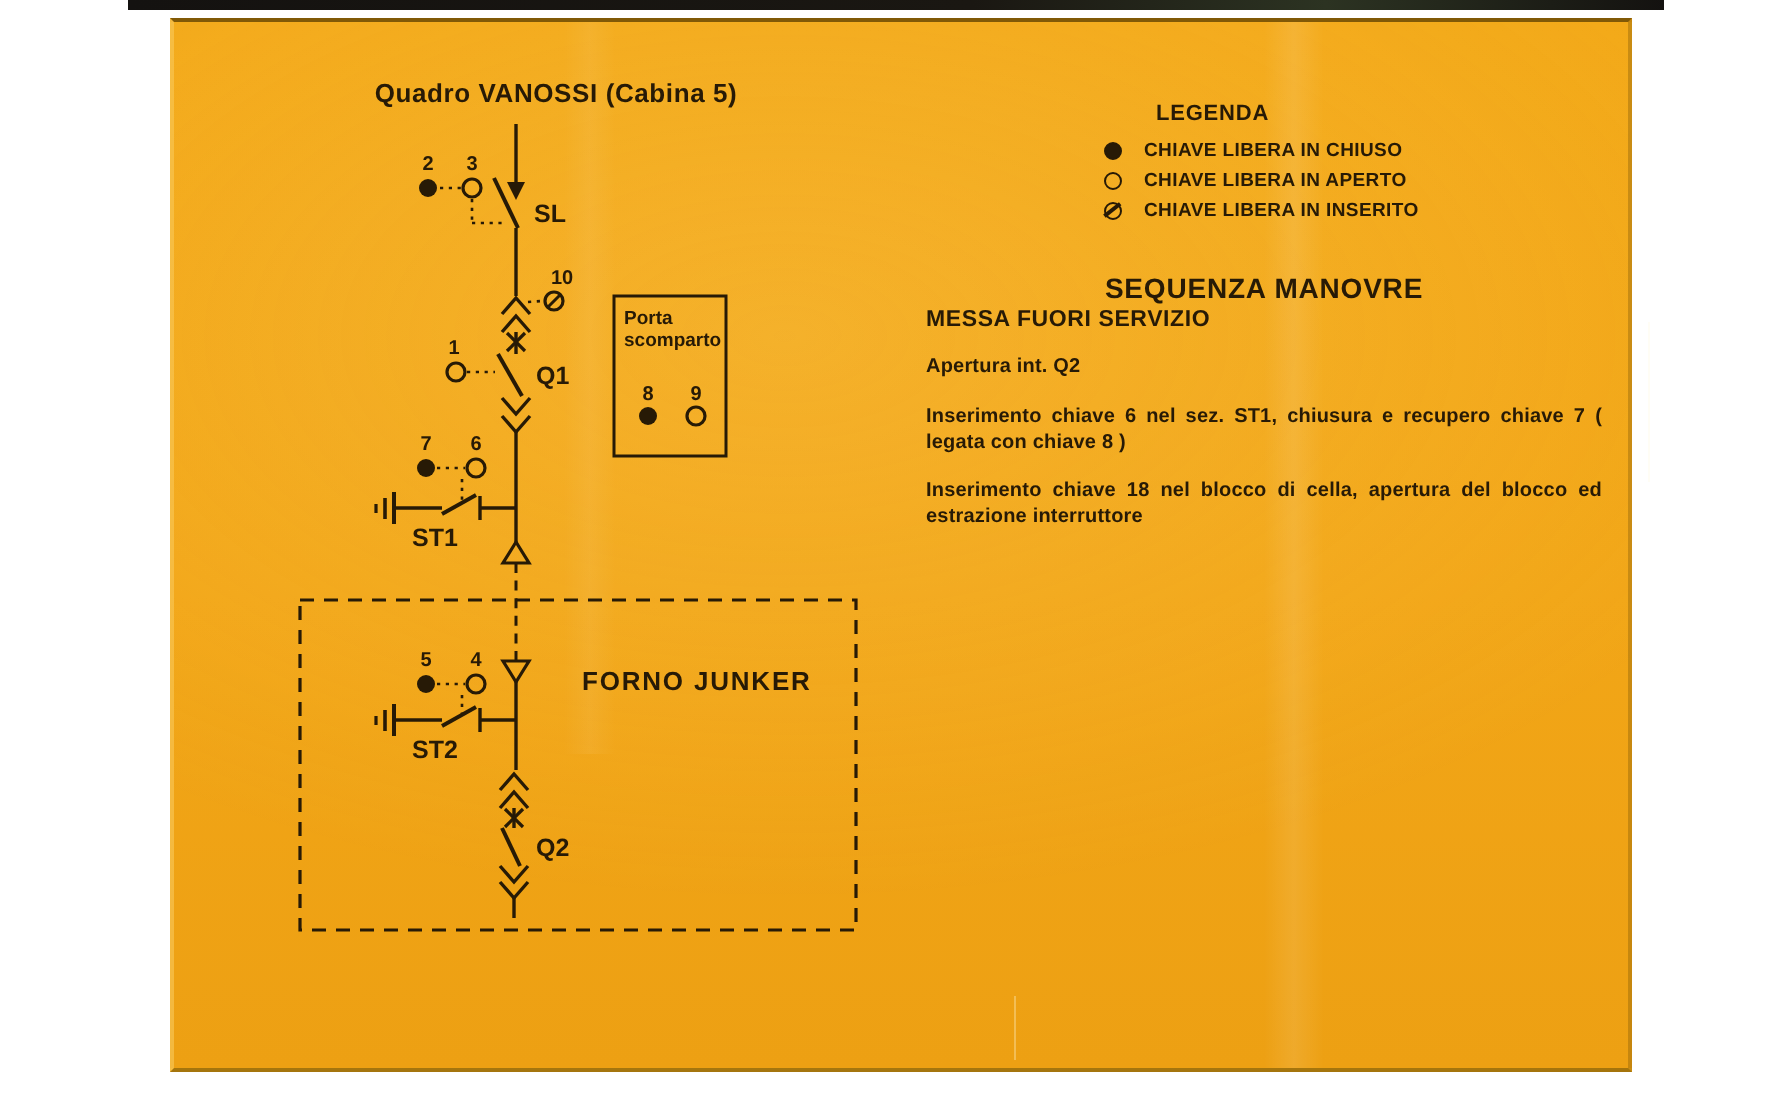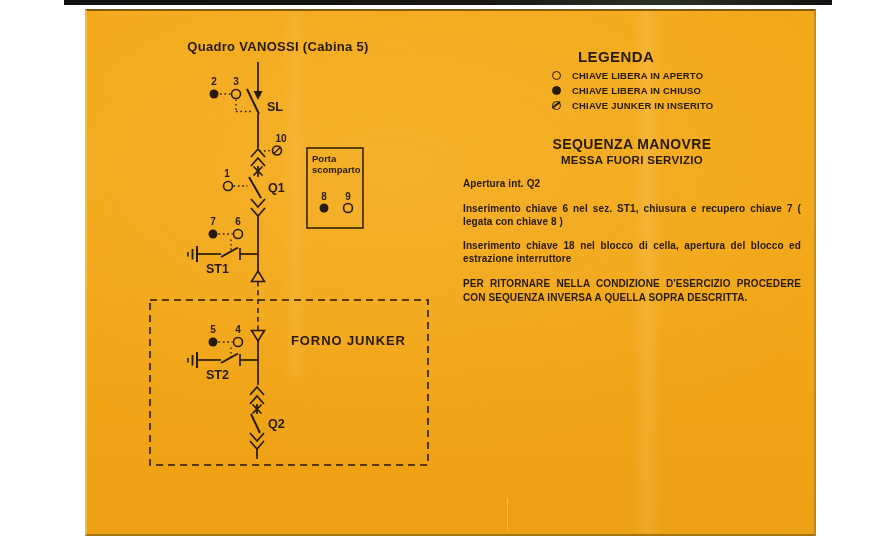--- a/index.html
+++ b/index.html
@@ -45,38 +45,38 @@
   svg .lbl-big{font-size:12.5px;}
   svg .lbl-key{font-size:10px;}
   svg .lbl-title{font-size:13px;letter-spacing:0.3px;}
   svg .lbl-forno{font-size:13px;letter-spacing:0.9px;}
   svg .lbl-porta{font-size:9.5px;}
 
   .legend{
     position:absolute;left:552px;top:50px;width:170px;color:#271a06;
   }
   .legend-title{
-    font-size:15px;font-weight:bold;letter-spacing:0.4px;
+    font-size:11px;font-weight:bold;letter-spacing:0.4px;
     padding-left:26px;margin-bottom:5px;line-height:14px;
   }
   .legend-row{display:flex;align-items:center;margin-top:2.5px;height:12.5px;}
   .key-ico{width:9px;height:9px;border-radius:50%;border:1.6px solid #271a06;
     box-sizing:border-box;flex:0 0 auto;position:relative;}
   .key-ico.closed{background:#271a06;}
   .key-ico.inserted::after{
     content:"";position:absolute;left:-2px;top:2.3px;width:10px;height:1.5px;
     background:#271a06;transform:rotate(-38deg);
   }
   .legend-label{font-size:9.5px;font-weight:bold;letter-spacing:0.2px;margin-left:11px;white-space:nowrap;}
 
   .sequence{
     position:absolute;left:463px;top:136px;width:338px;color:#271a06;
   }
   .seq-title{font-size:14px;font-weight:bold;text-align:center;letter-spacing:0.4px;line-height:16px;}
-  .seq-subtitle{font-size:11.5px;font-weight:bold;text-align:center;letter-spacing:0.3px;margin-top:2px;line-height:12px;}
+  .seq-subtitle{font-size:11.5px;font-weight:bold;letter-spacing:0.3px;margin-top:2px;line-height:12px;}
   .seq-steps{margin-top:11px;}
   .seq-steps p{
     margin:0 0 11.5px 0;font-size:10px;font-weight:bold;
     line-height:13px;text-align:justify;letter-spacing:0.1px;
   }
   .seq-footer{
     margin-top:9px;font-size:10px;font-weight:bold;line-height:14px;
     text-align:justify;letter-spacing:0.1px;
   }
 </style>
@@ -219,35 +219,34 @@
     <polyline class="st" points="250,433 257,441 264,433" stroke-width="1.7"></polyline>
     <polyline class="st" points="250,441 257,449 264,441" stroke-width="1.7"></polyline>
     <line class="st" x1="257" y1="449" x2="257" y2="459" stroke-width="1.7"></line>
     <text class="lbl-big" x="268" y="428">Q2</text>
   </g>
 </svg>
 
 <div class="legend">
   <div class="legend-title">LEGENDA</div>
   <div class="legend-row">
+    <span class="key-ico closed"></span>
+    <span class="legend-label">CHIAVE LIBERA IN CHIUSO</span>
+  </div>
+  <div class="legend-row">
     <span class="key-ico"></span>
     <span class="legend-label">CHIAVE LIBERA IN APERTO</span>
   </div>
   <div class="legend-row">
-    <span class="key-ico closed"></span>
-    <span class="legend-label">CHIAVE LIBERA IN CHIUSO</span>
-  </div>
-  <div class="legend-row">
     <span class="key-ico inserted"></span>
-    <span class="legend-label">CHIAVE JUNKER IN INSERITO</span>
+    <span class="legend-label">CHIAVE LIBERA IN INSERITO</span>
   </div>
 </div>
 
 <div class="sequence">
   <div class="seq-title">SEQUENZA MANOVRE</div>
   <div class="seq-subtitle">MESSA FUORI SERVIZIO</div>
   <div class="seq-steps">
     <p>Apertura int. Q2</p>
     <p>Inserimento chiave 6 nel sez. ST1, chiusura e recupero chiave 7 ( legata con chiave 8 )</p>
     <p>Inserimento chiave 18 nel blocco di cella, apertura del blocco ed estrazione interruttore</p>
   </div>
-  <div class="seq-footer">PER RITORNARE NELLA CONDIZIONE D'ESERCIZIO PROCEDERE CON SEQUENZA INVERSA A QUELLA SOPRA DESCRITTA.</div>
 </div>
 
 </body></html>

